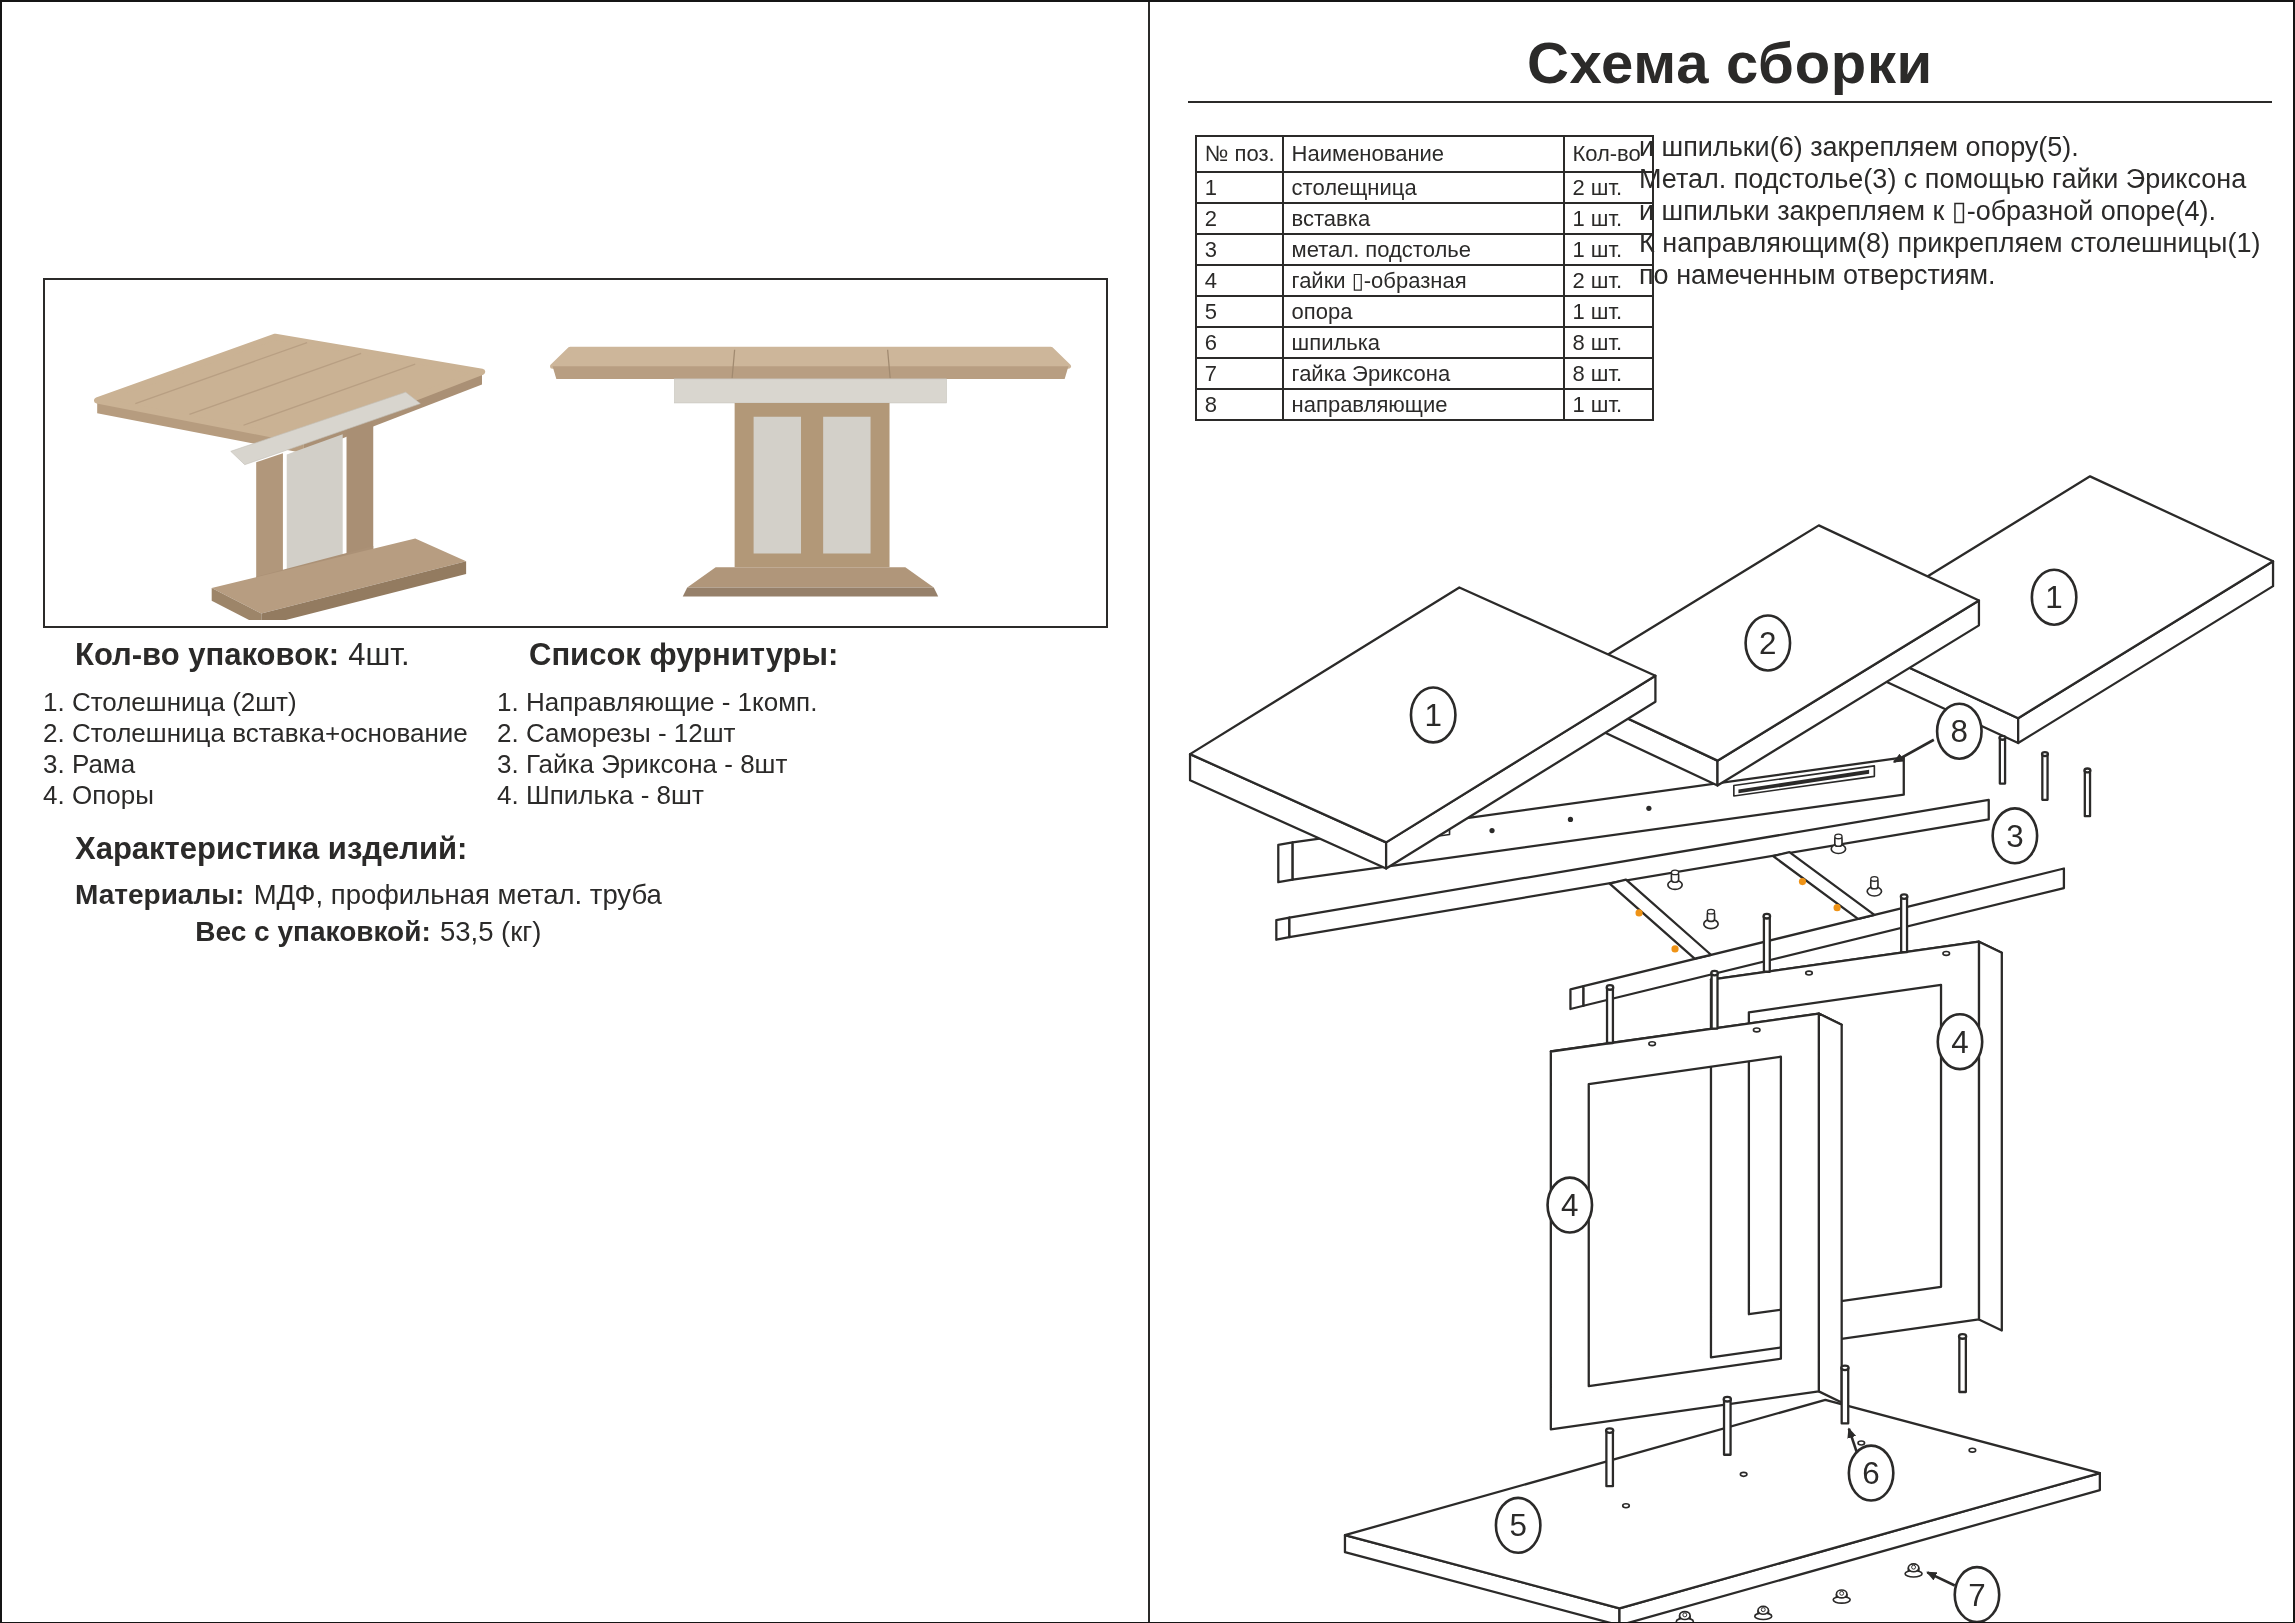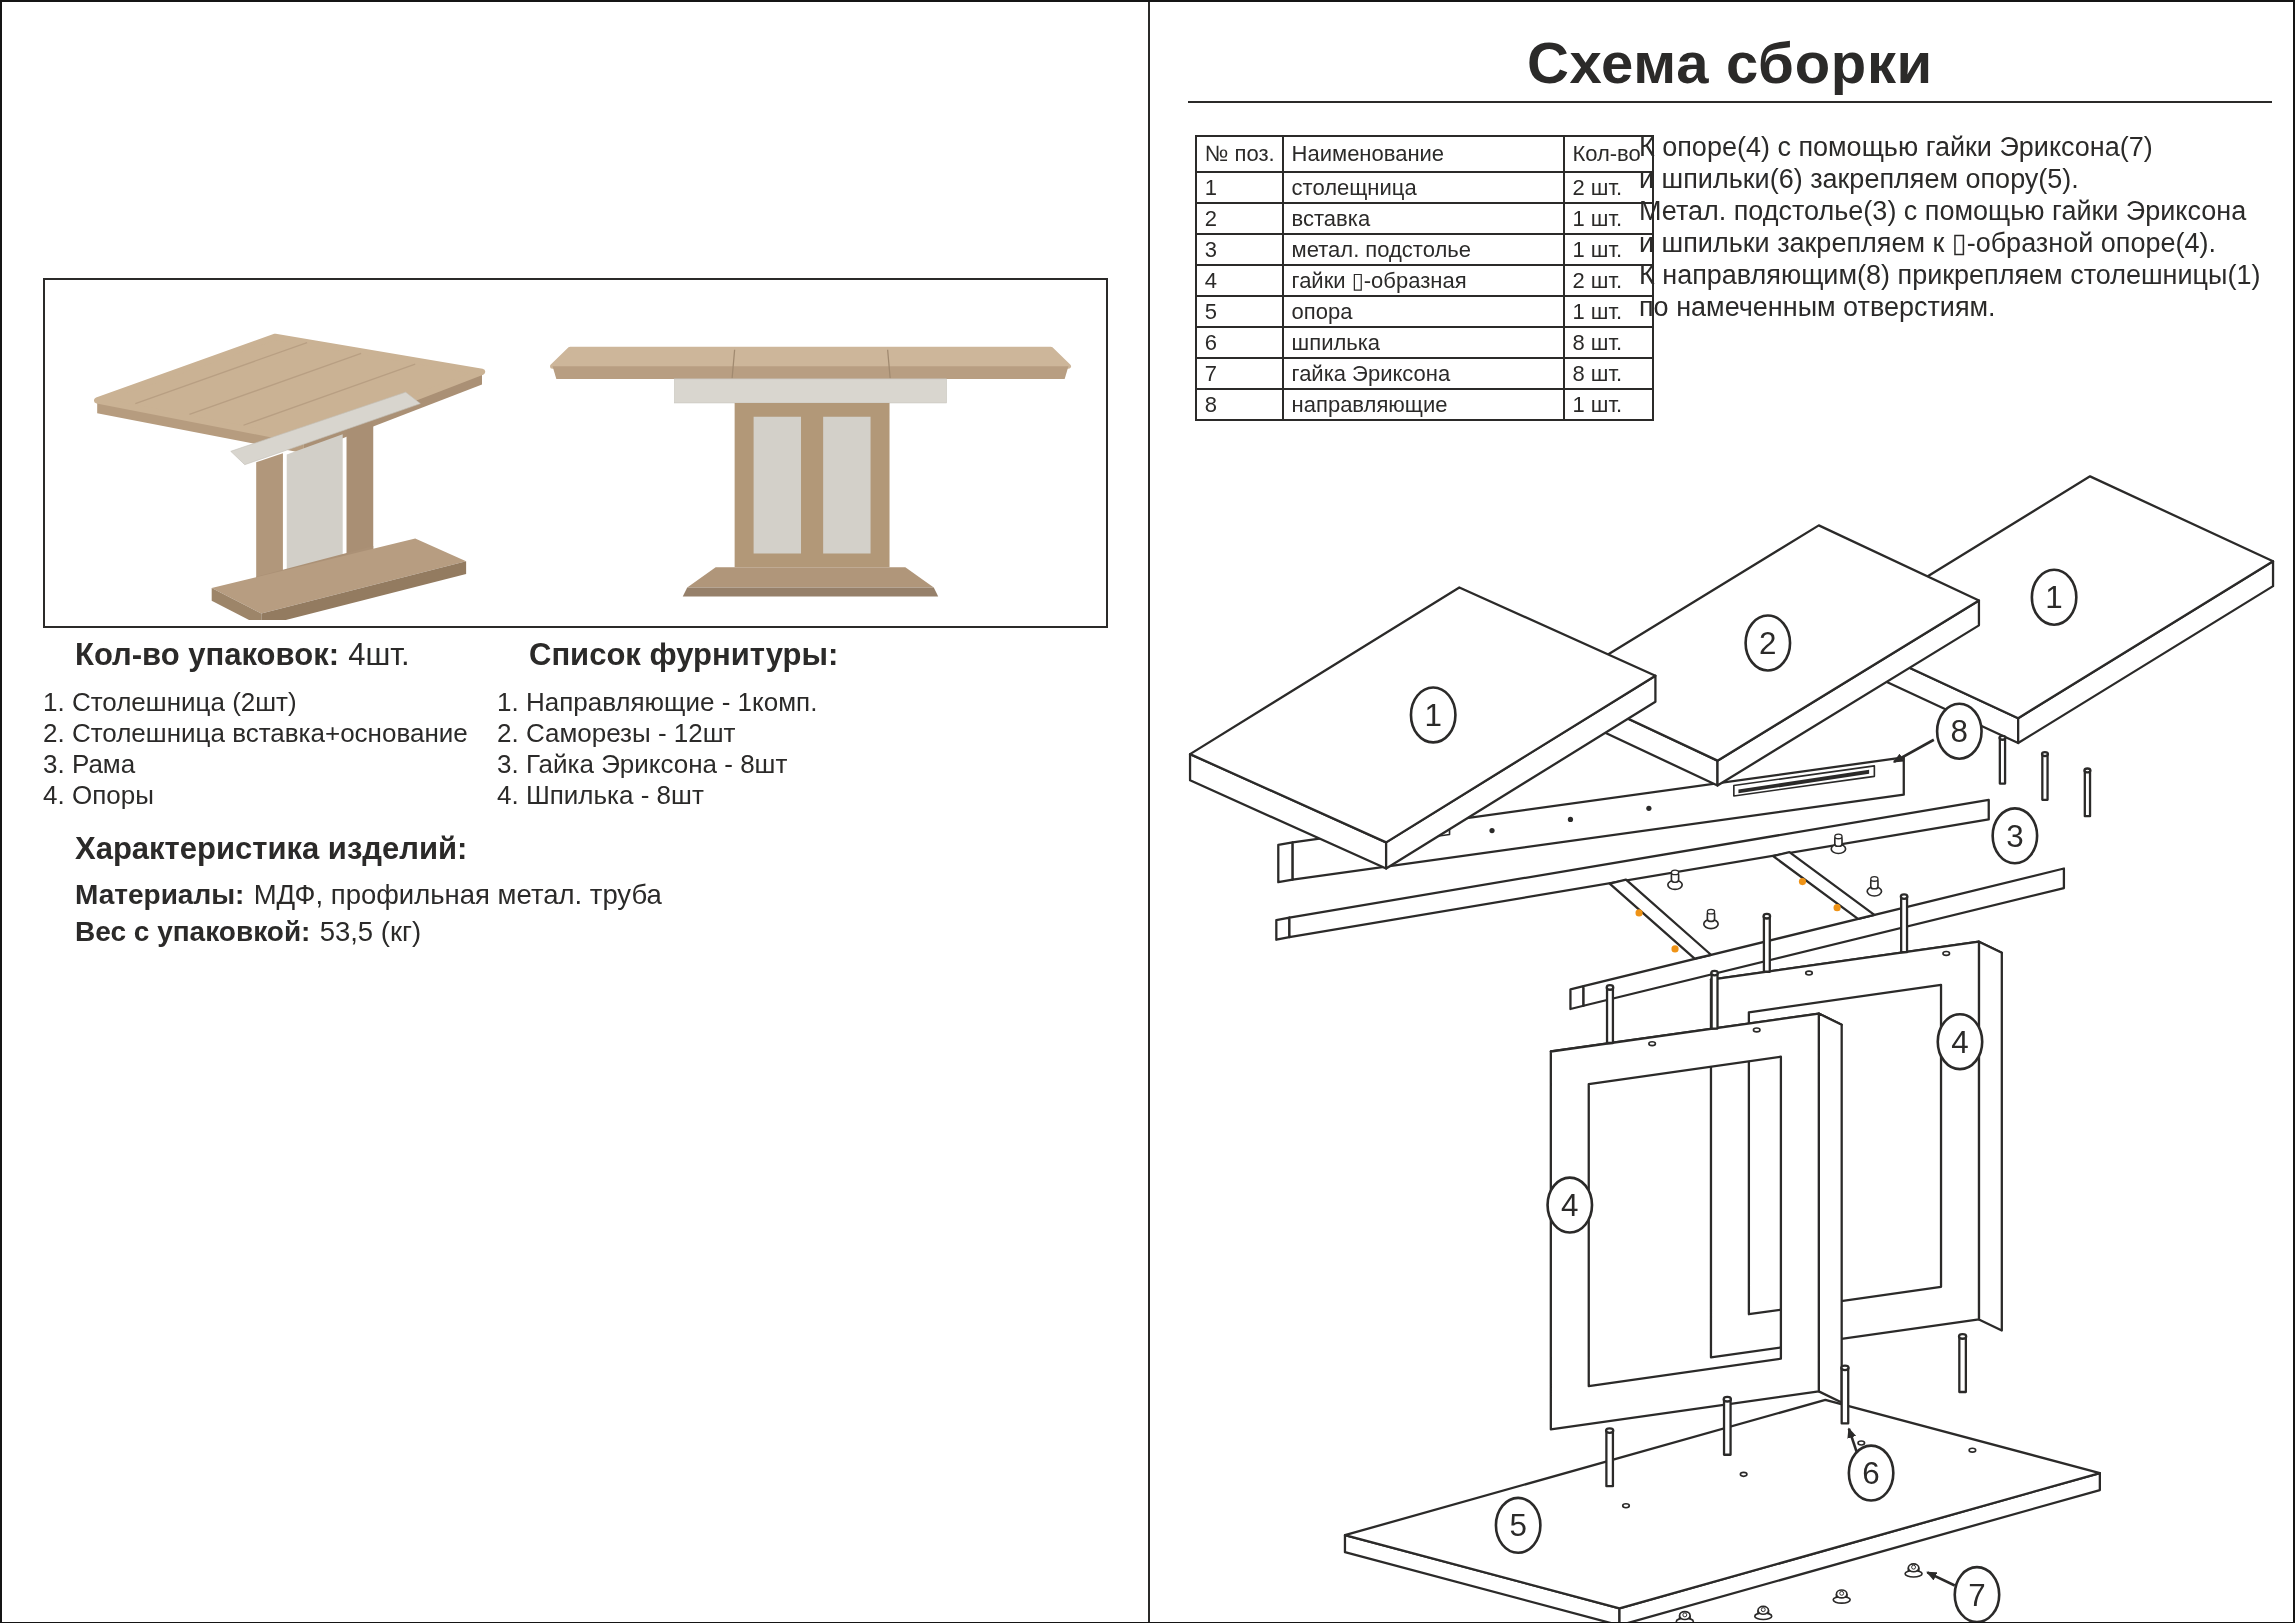--- a/index.html
+++ b/index.html
@@ -19,21 +19,21 @@
 
   .tblock{position:absolute;}
   .tblock .h{font-size:31px;margin-bottom:14.4px;white-space:nowrap;}
   .b{font-weight:bold;margin-left:32px;}
   .v{font-weight:normal;margin-left:9.2px;}
   .plist div{font-size:26px;line-height:31px;white-space:nowrap;}
   .packages{left:41px;top:635px;}
   .hardware{left:495px;top:635px;}
   .chars{left:41px;top:829px;}
   .chars .h{margin-bottom:9.2px;}
-  .chars .line{font-size:27.5px;line-height:37px;white-space:nowrap;}
+  .chars .line{font-size:27.5px;line-height:37px;white-space:nowrap;text-align:center;}
   .chars .line .b{font-size:28px;}
 
   
   .titlewrap{position:absolute;left:1186px;top:29px;width:1084px;}
   .titlewrap h1{margin:0;font-size:58px;line-height:63px;letter-spacing:0.7px;text-align:center;}
   .rule{margin-top:6.5px;height:2.6px;background:#2b2a29;}
 
   .parts-table{position:absolute;left:1193px;top:133px;border-collapse:collapse;}
   .parts-table th,.parts-table td{
     border:2px solid #2b2a29;font-weight:normal;text-align:left;
@@ -183,21 +183,20 @@
         </tr>
         <tr>
           <td>8</td>
           <td>направляющие</td>
           <td>1 шт.</td>
         </tr>
       </tbody>
     </table>
 
     <div class="instructions">
-      <div>К опоре(4) с помощью гайки Эриксона(7)</div>
       <div>и шпильки(6) закрепляем опору(5).</div>
       <div>Метал. подстолье(3) с помощью гайки Эриксона</div>
       <div>и шпильки закрепляем к ▯-образной опоре(4).</div>
       <div>К направляющим(8) прикрепляем столешницы(1)</div>
       <div>по намеченным отверстиям.</div>
     </div>
 
     <svg class="diagram" viewBox="0 0 1730 1784">
       <defs>
         <marker id="ah" markerWidth="16" markerHeight="14" refX="14" refY="7" orient="auto" markerUnits="userSpaceOnUse">

